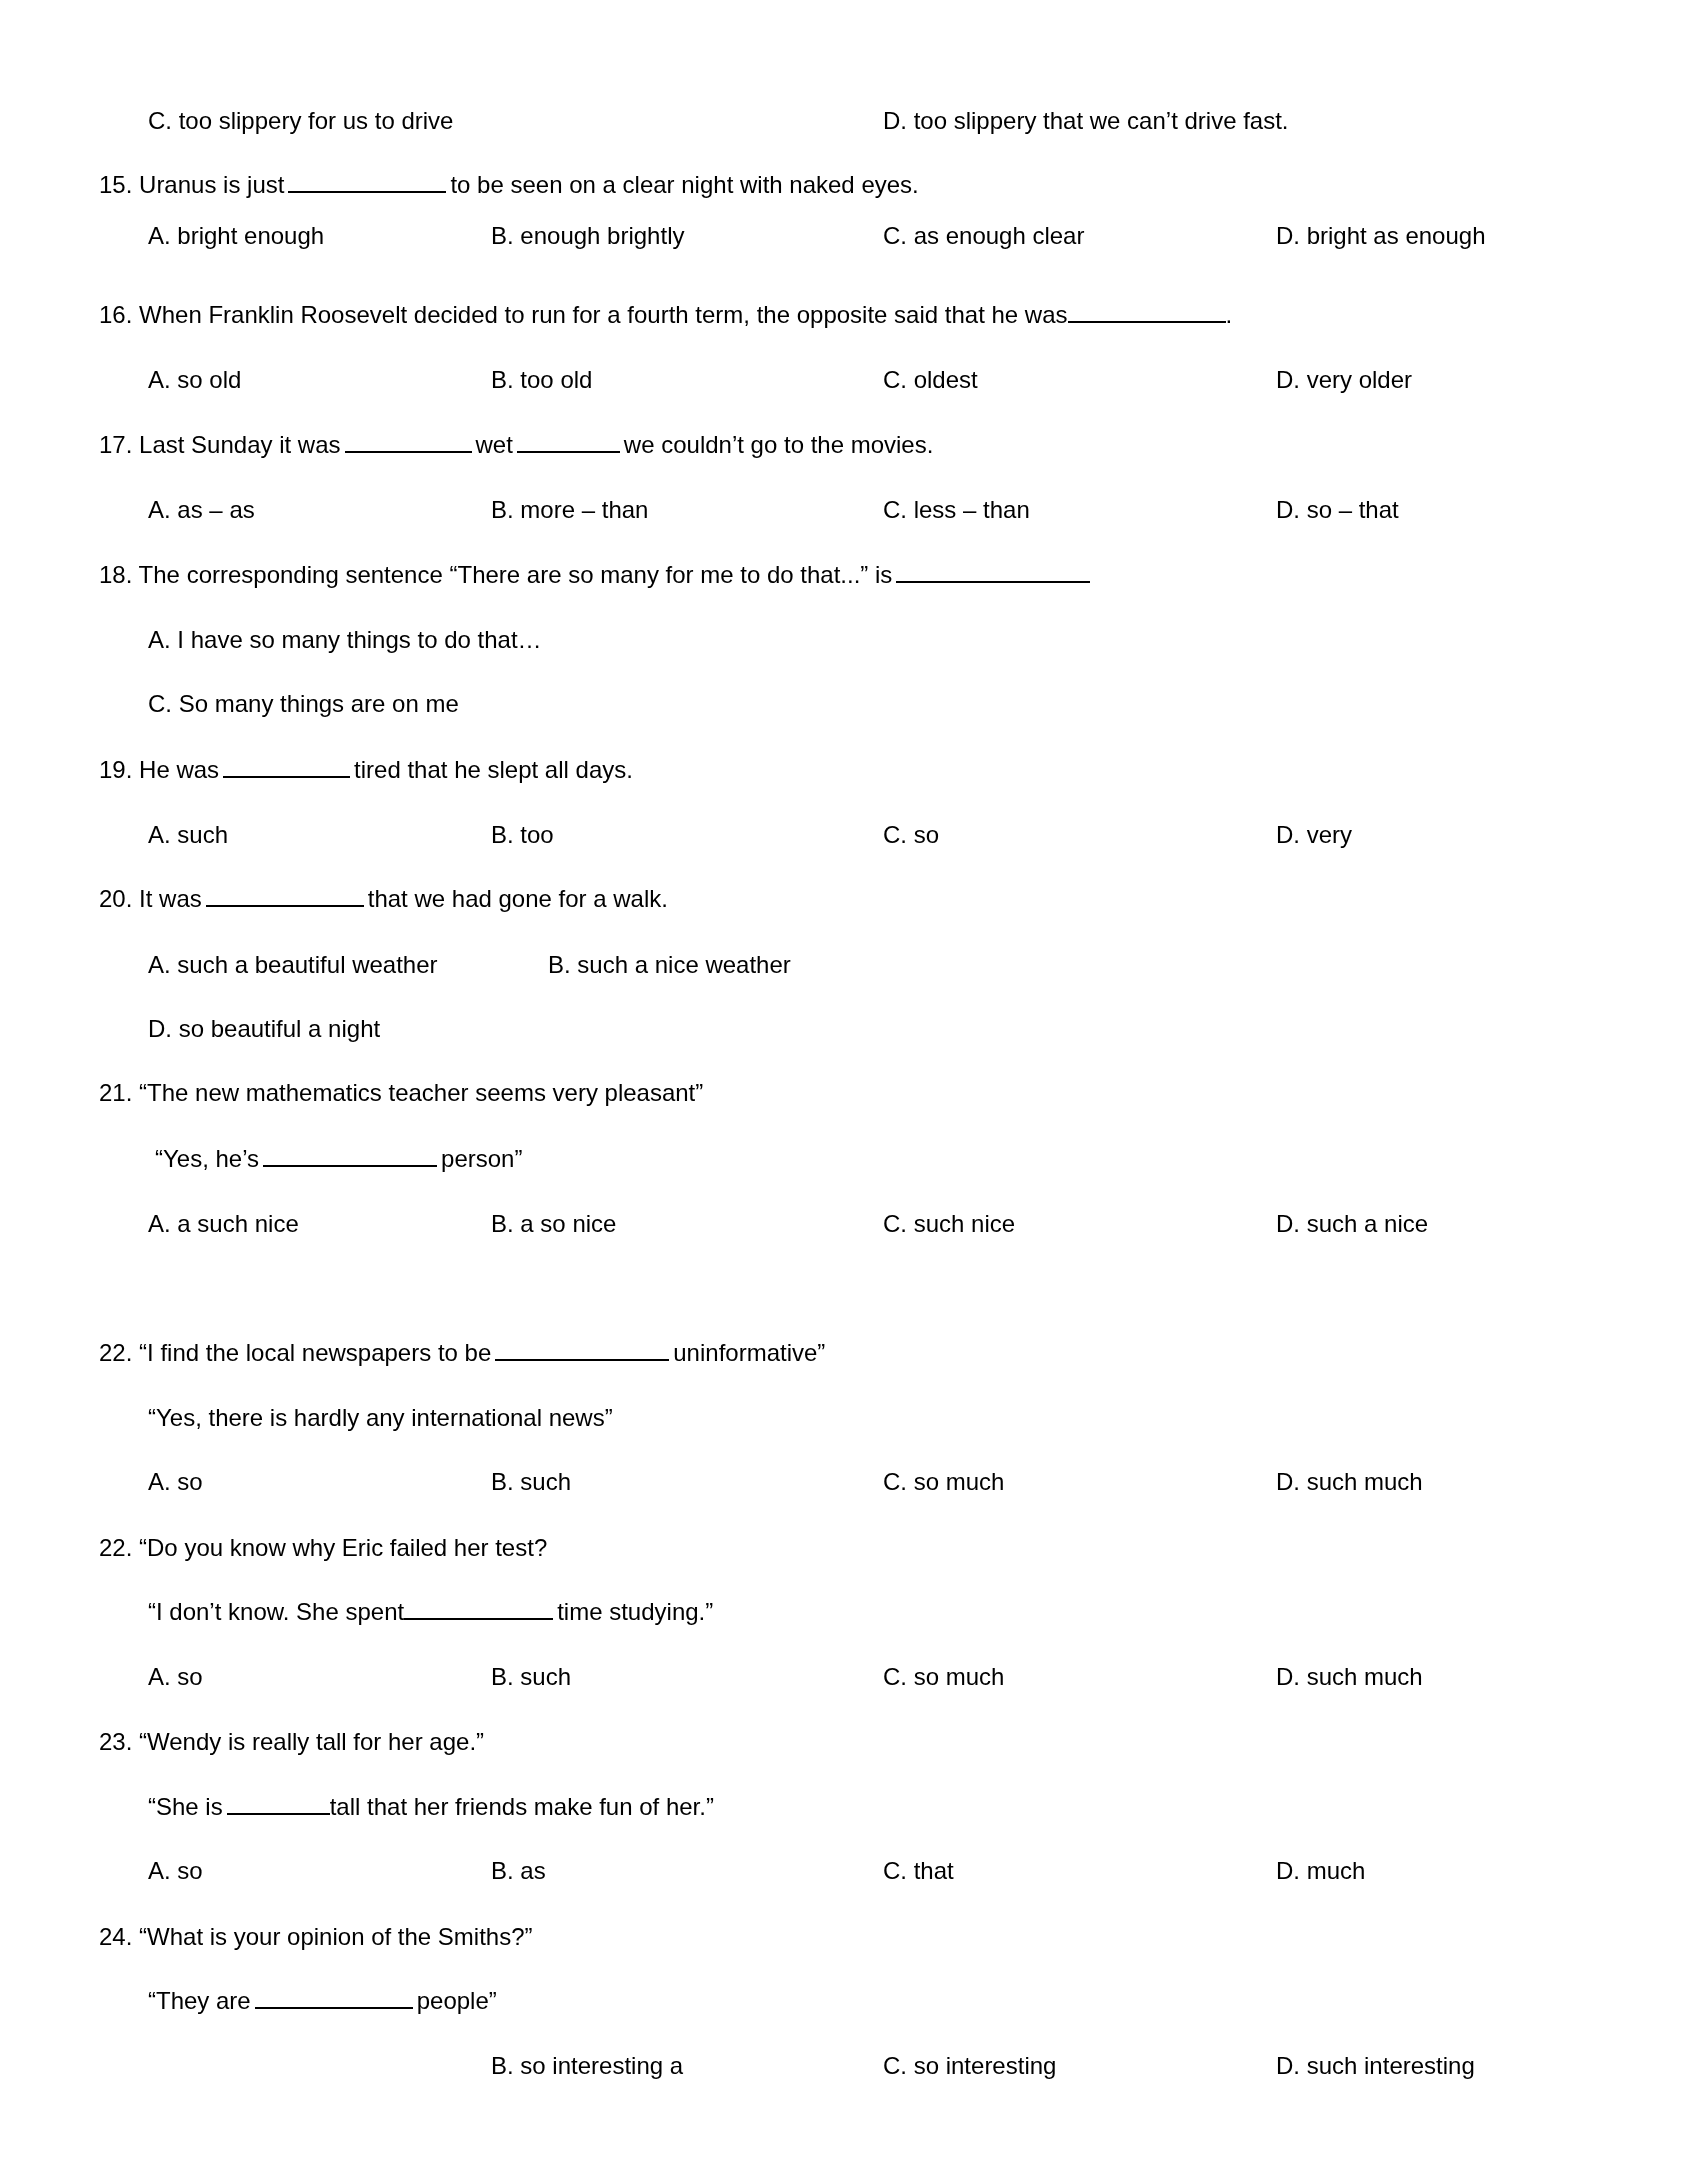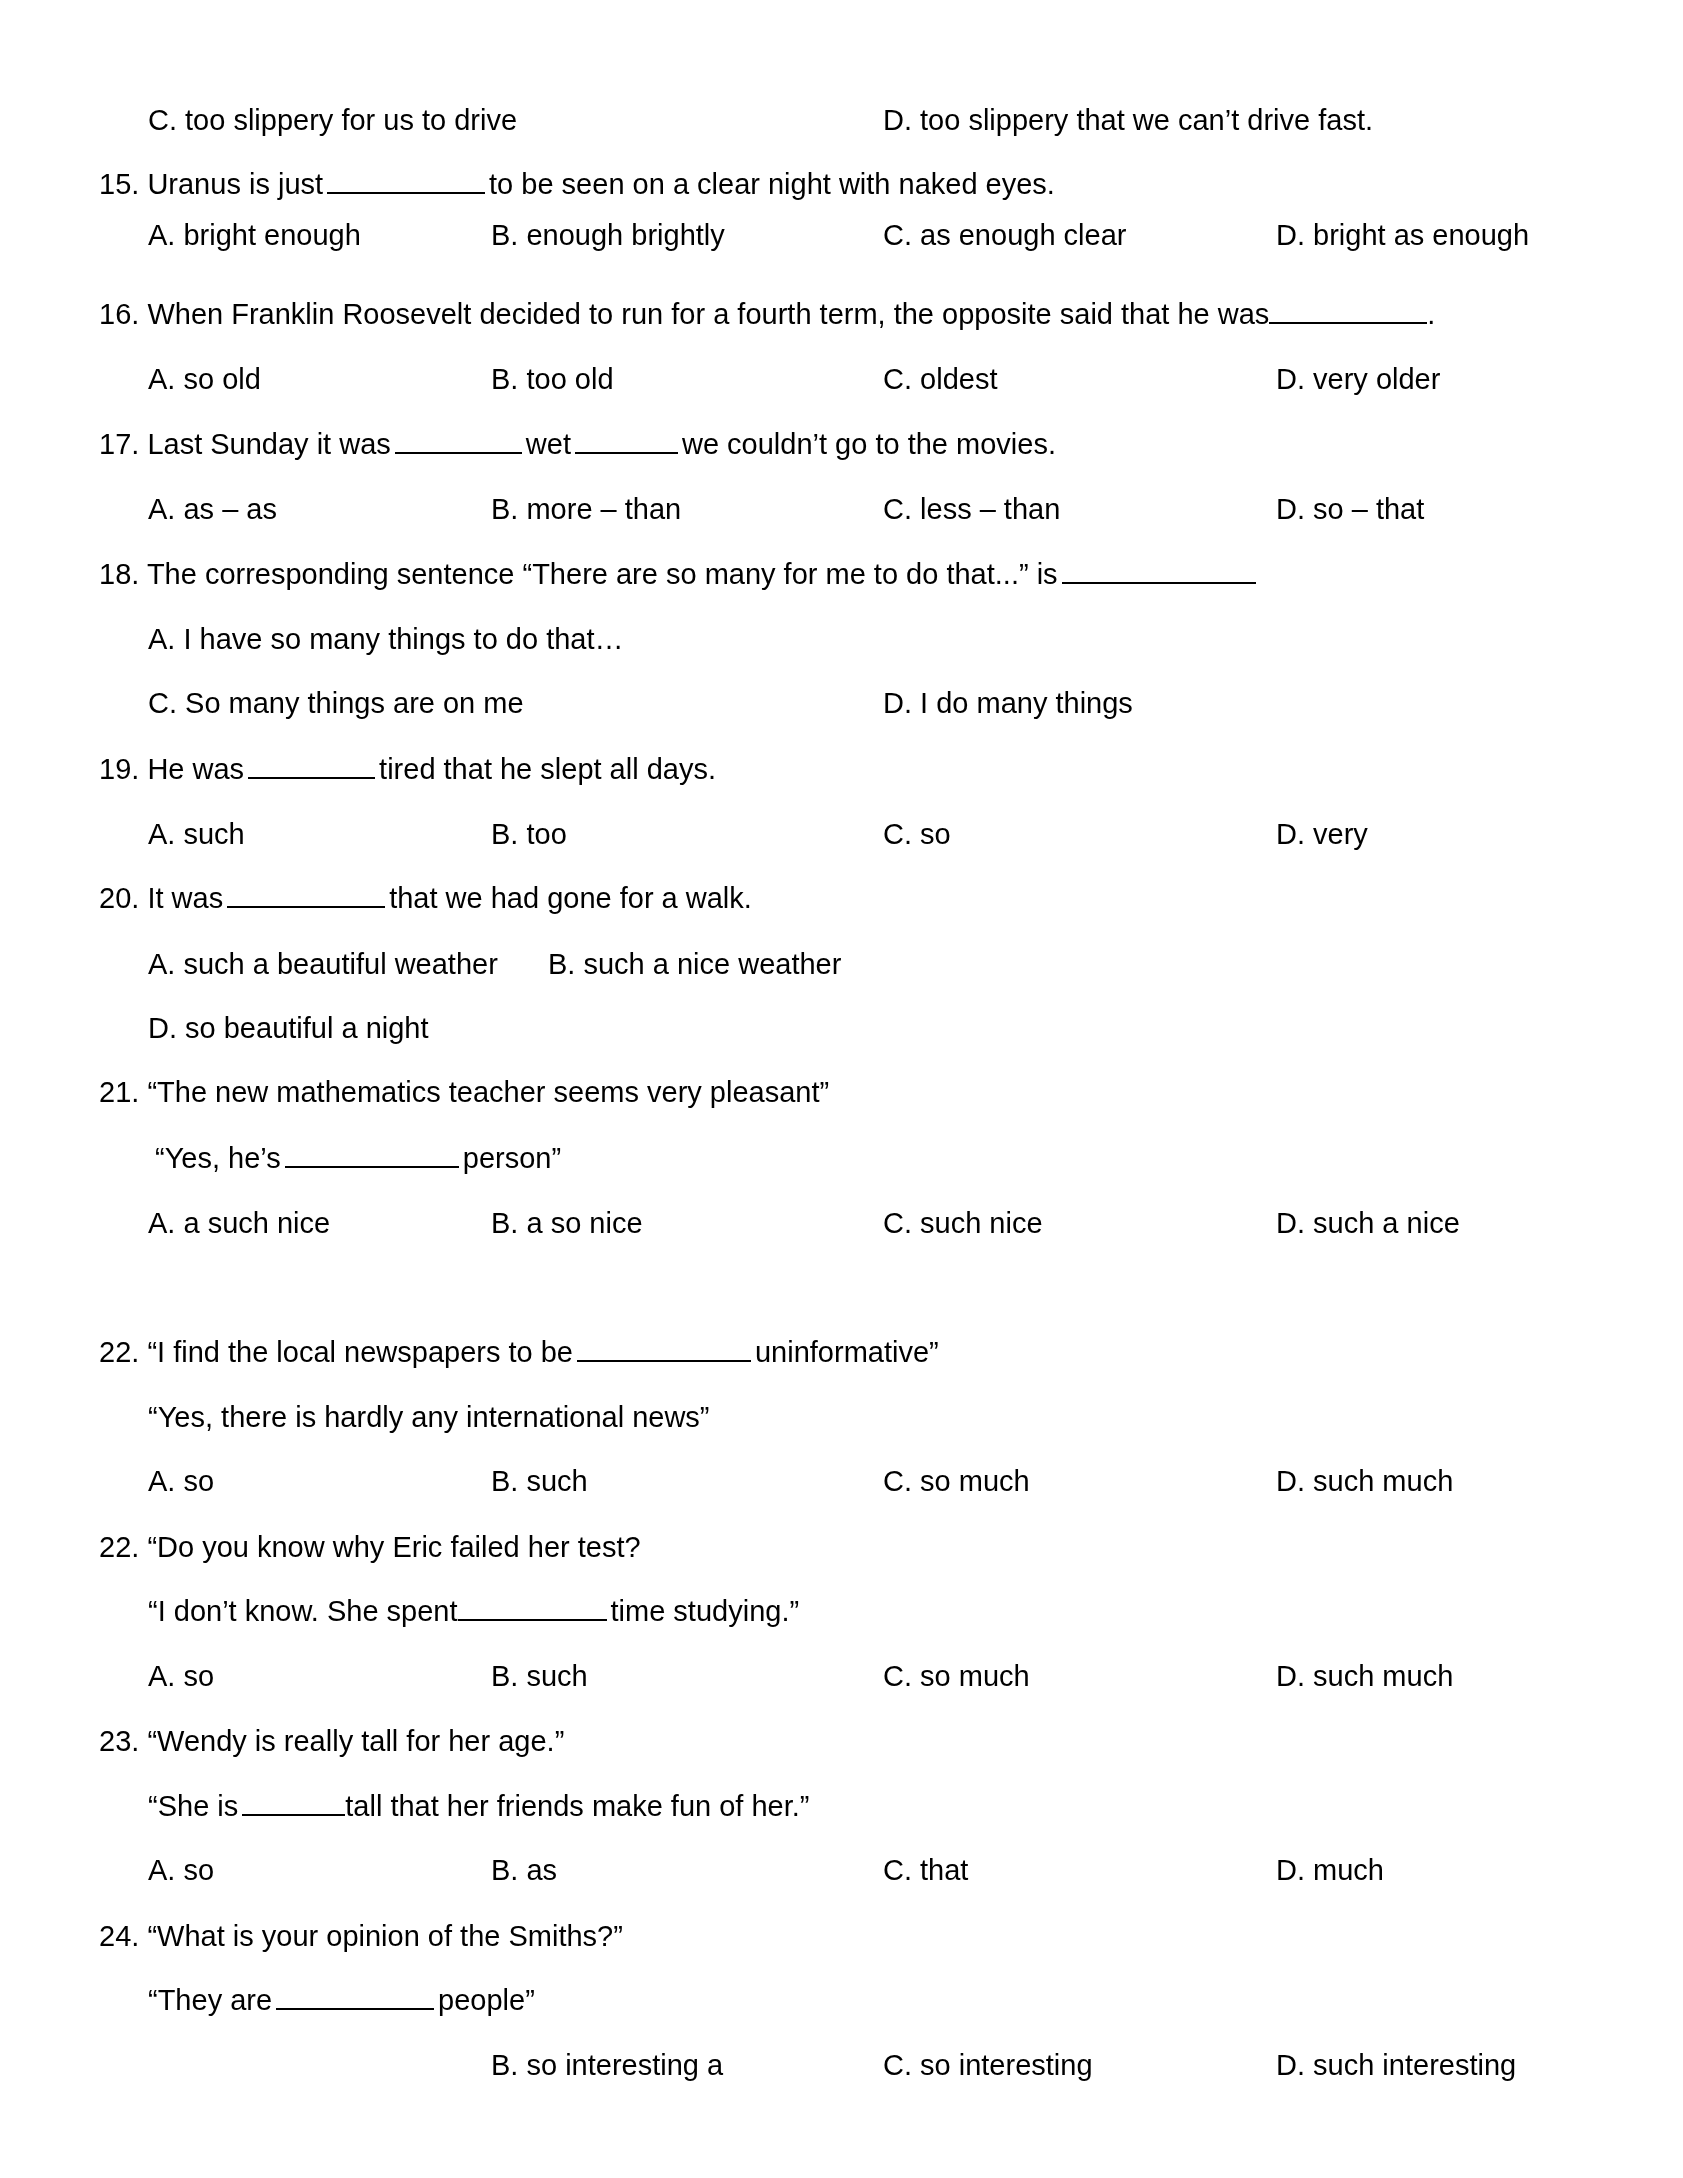--- a/index.html
+++ b/index.html
@@ -2,21 +2,21 @@
 <html><head>
 <meta charset="utf-8">
 <style>
   html, body { margin: 0; padding: 0; background: #ffffff; }
   body {
     width: 1683px; height: 2178px; position: relative; overflow: hidden;
     font-family: "Liberation Sans", sans-serif; color: #000000;
   }
   .line {
     position: absolute; left: 0; width: 1483px; height: 59px;
-    font-size: 29px; line-height: 59px; white-space: nowrap;
+    font-size: 24px; line-height: 59px; white-space: nowrap;
   }
   .q { position: absolute; left: 99px; }
   .ind { position: absolute; left: 148px; }
   .cA { position: absolute; left: 148px; }
   .cB { position: absolute; left: 491px; }
   .cC { position: absolute; left: 883px; text-align: right; }
   .cD { position: absolute; left: 1276px; }
   .cB2 { position: absolute; left: 548px; }
   .cC3 { position: absolute; left: 1276px; word-spacing: 10px; }
   .blank { display: inline-block; border-bottom: 2px solid #000; height: 24px; vertical-align: baseline; margin: 0 4px; }
@@ -66,21 +66,20 @@
 </div>
 
 <div class="line" style="top:545px">
   <span class="q"><span>18.</span> <span>The corresponding sentence “There are so many for me to do that...” is</span><span class="blank b11"></span></span>
 </div>
 <div class="line" style="top:610px">
   <span class="cA">A. I have so many things to do that…</span>
 </div>
 <div class="line" style="top:674px">
   <span class="cA">C. So many things are on me</span>
-  <span class="cC">D. I do many things</span>
 </div>
 
 <div class="line" style="top:740px">
   <span class="q"><span>19.</span> <span>He was</span><span class="blank b7"></span><span>tired that he slept all days.</span></span>
 </div>
 <div class="line" style="top:805px">
   <span class="cA">A. such</span>
   <span class="cB">B. too</span>
   <span class="cC">C. so</span>
   <span class="cD">D. very</span>

